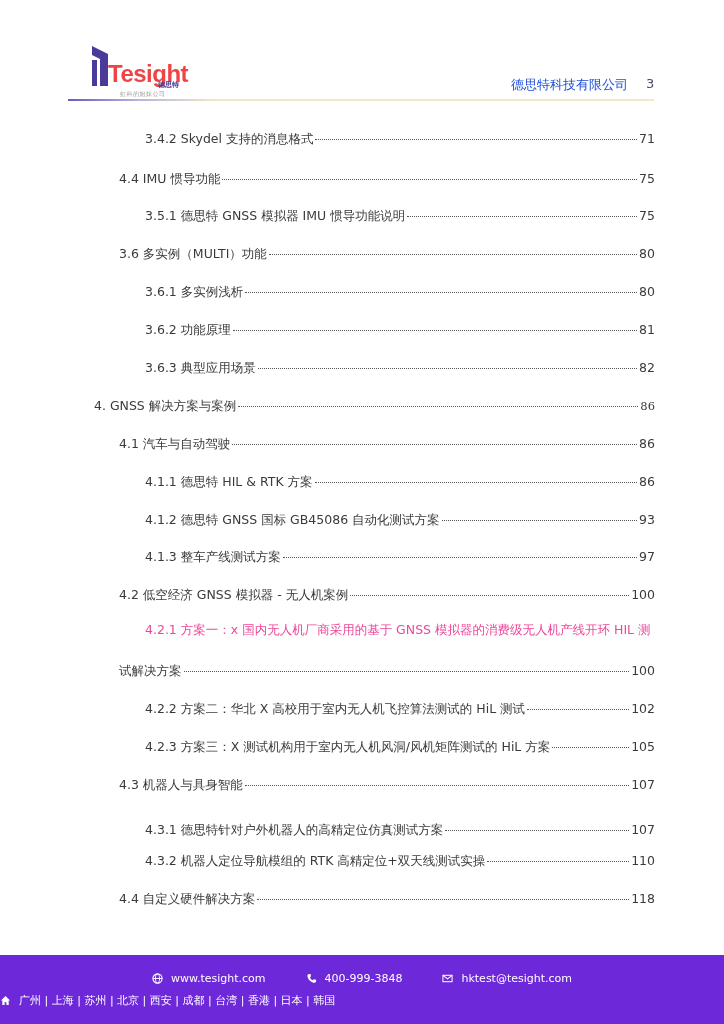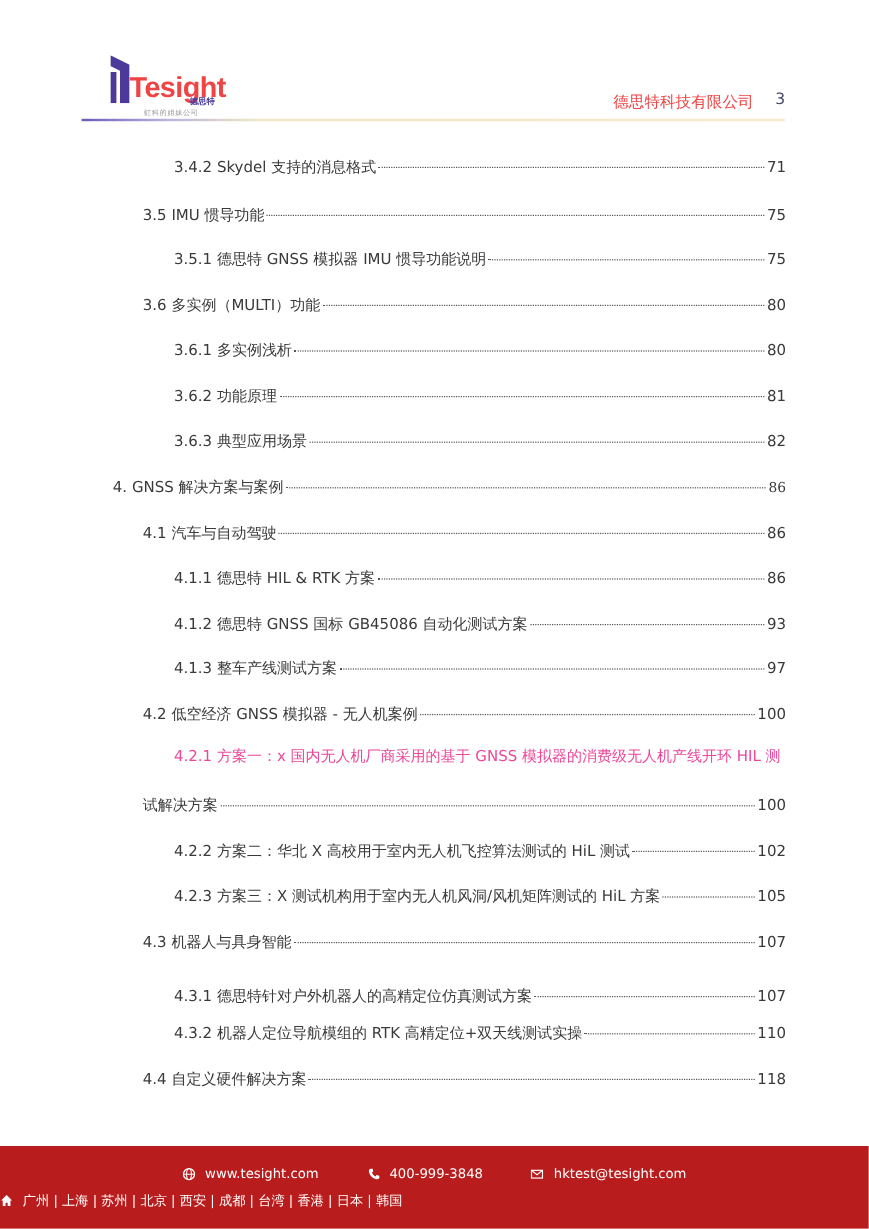--- a/index.html
+++ b/index.html
@@ -7,32 +7,32 @@
   body { position: relative; font-family: "DejaVu Sans", "Liberation Sans", sans-serif; color: #333333; }
 
   .header { position: absolute; left: 0; top: 0; width: 724px; height: 110px; }
   .logo { position: absolute; left: 88px; top: 44px; width: 100px; height: 58px; }
   .logo-mark { position: absolute; left: 4px; top: 2px; width: 16px; height: 40px; }
   .logo-word { position: absolute; left: 20px; top: 16px; font-family: "Liberation Sans", sans-serif; font-weight: bold; font-size: 24px; color: #ef4444; letter-spacing: -0.5px; }
   .logo-cn { position: absolute; left: 70px; top: 36px; font-size: 7px; font-weight: bold; color: #4b3a9a; }
   .logo-sub { position: absolute; left: 32px; top: 46px; font-size: 6px; color: #9a9a9a; letter-spacing: 0.5px; }
   .header-line { position: absolute; left: 68px; top: 99px; width: 586px; height: 2px;
     background: linear-gradient(to right, #6a5bb8 0%, #b9b2dc 12%, #f1e7c4 25%, #f3e9c9 100%); }
-  .company { position: absolute; right: 96px; top: 76px; font-size: 13px; color: #ef4444; }
+  .company { position: absolute; right: 96px; top: 76px; font-size: 13px; color: #1d4ed8; }
   .page-num { position: absolute; left: 646px; top: 76px; font-size: 13px; color: #4a4a6a; }
 
   .toc { position: absolute; left: 0; top: 0; width: 724px; }
   .toc-row { position: absolute; height: 20px; display: flex; align-items: baseline; font-size: 12.5px; color: #3a3a3a; }
   .toc-row .label { white-space: nowrap; }
   .toc-row .dots { flex: 1; margin: 0 2px; border-bottom: 1px dotted #555; height: 1px; transform: translateY(-3px); }
   .toc-row .pg { white-space: nowrap; }
   .toc-row .pg.serif { font-family: "DejaVu Serif", "Liberation Serif", serif; font-size: 11.5px; }
   .toc-wrap { position: absolute; left: 145px; top: 622px; font-size: 12.5px; color: #ec4899; white-space: nowrap; }
 
-  .footer { position: absolute; left: 0; top: 955px; width: 724px; height: 69px; background: #b91c1c; color: #ffffff; }
+  .footer { position: absolute; left: 0; top: 955px; width: 724px; height: 69px; background: #6d28d9; color: #ffffff; }
   .footer-line1 { position: absolute; top: 17px; left: 0; width: 724px; display: flex; justify-content: center; gap: 40px; font-size: 11px; }
   .footer-item { display: flex; align-items: center; gap: 8px; }
   .footer-line2 { position: absolute; top: 38px; left: 0; width: 724px; display: flex; justify-content: flex-start; align-items: center; gap: 8px; font-size: 11px; }
   .icon { display: inline-flex; width: 11px; height: 11px; align-items: center; justify-content: center; }
 </style>
 </head>
 <body>
 
 <div class="header">
   <div class="logo">
@@ -49,21 +49,21 @@
   <div class="header-line"></div>
 </div>
 
 <div class="toc">
   <div class="toc-row" style="left:145px; width:510px; top:131px;">
     <span class="label">3.4.2 Skydel 支持的消息格式</span>
       <span class="dots"></span>
       <span class="pg">71</span>
   </div>
   <div class="toc-row" style="left:119px; width:536px; top:171px;">
-    <span class="label">3.5 IMU  惯导功能</span>
+    <span class="label">4.4 IMU  惯导功能</span>
       <span class="dots"></span>
       <span class="pg">75</span>
   </div>
   <div class="toc-row" style="left:145px; width:510px; top:208px;">
     <span class="label">3.5.1 德思特 GNSS 模拟器 IMU 惯导功能说明</span>
       <span class="dots"></span>
       <span class="pg">75</span>
   </div>
   <div class="toc-row" style="left:119px; width:536px; top:246px;">
     <span class="label">3.6  多实例（MULTI）功能</span>

